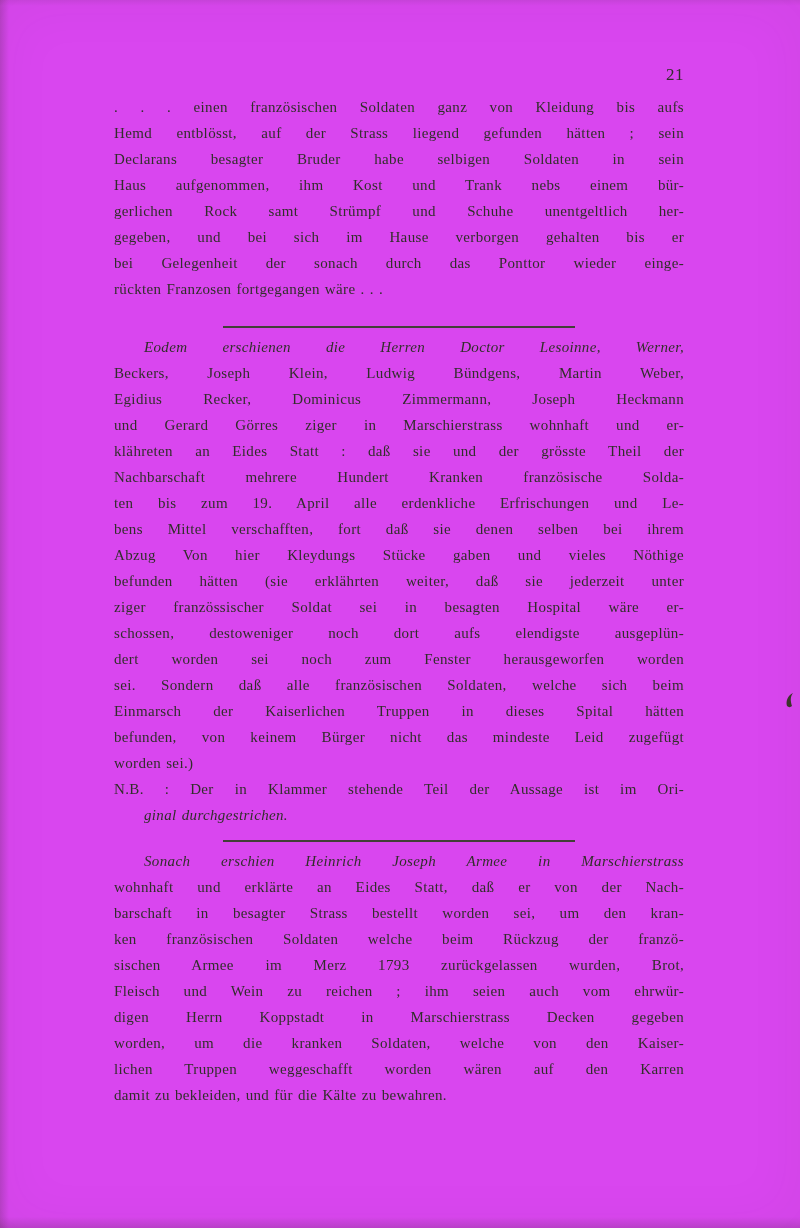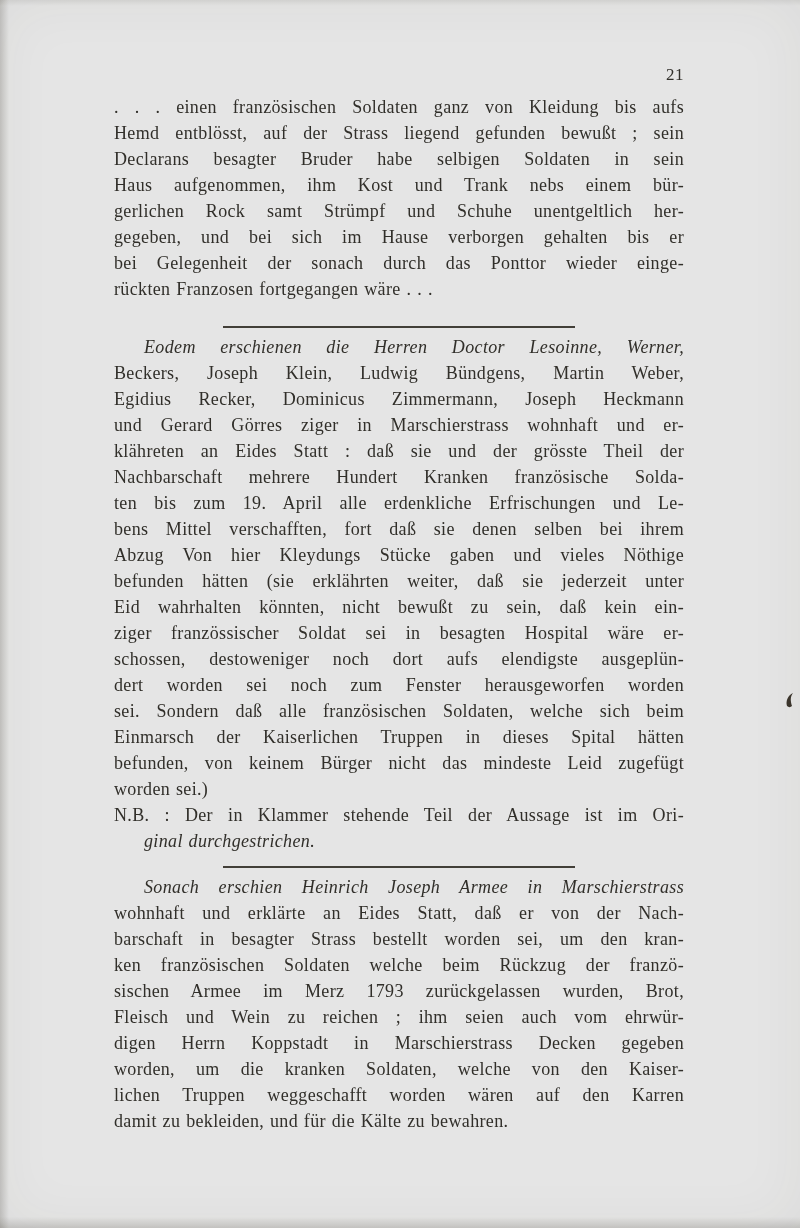--- a/index.html
+++ b/index.html
@@ -4,21 +4,21 @@
 <style>
   html, body {
     margin: 0;
     padding: 0;
     background: #ffffff;
   }
   .page {
     position: relative;
     width: 800px;
     height: 1228px;
-    background: #e5e5e5;
+    background: #d946ef;
     overflow: hidden;
     font-family: "Liberation Serif", serif;
     color: #312f2a;
     box-shadow: inset 0 0 60px rgba(60,55,45,0.05);
   }
   .edge {
     position: absolute;
     pointer-events: none;
   }
   .edge-left {
@@ -37,21 +37,21 @@
     padding: 64px 116px 0 114px;
   }
   .page-number {
     font-size: 17px;
     line-height: 22px;
     text-align: right;
     letter-spacing: 0.5px;
     margin-bottom: 8px;
   }
   .line {
-    font-size: 18px;
+    font-size: 15px;
     line-height: 26px;
     letter-spacing: 0.35px;
     word-spacing: 1px;
     text-align: justify;
     text-align-last: justify;
     white-space: normal;
   }
   .line.last {
     text-align-last: left;
   }
@@ -82,21 +82,21 @@
 <div class="page">
   <div class="edge edge-left"></div>
   <div class="edge edge-bottom"></div>
   <div class="edge edge-top"></div>
 
   <div class="content">
     <div class="page-number">21</div>
 
     <div class="paragraph">
       <div class="line">. . . einen französischen Soldaten ganz von Kleidung bis aufs</div>
-      <div class="line">Hemd entblösst, auf der Strass liegend gefunden bewußt ; sein</div>
+      <div class="line">Hemd entblösst, auf der Strass liegend gefunden hätten ; sein</div>
       <div class="line">Declarans besagter Bruder habe selbigen Soldaten in sein</div>
       <div class="line">Haus aufgenommen, ihm Kost und Trank nebs einem bür-</div>
       <div class="line">gerlichen Rock samt Strümpf und Schuhe unentgeltlich her-</div>
       <div class="line">gegeben, und bei sich im Hause verborgen gehalten bis er</div>
       <div class="line">bei Gelegenheit der sonach durch das Ponttor wieder einge-</div>
       <div class="line last">rückten Franzosen fortgegangen wäre . . .</div>
     </div>
 
     <div class="divider"></div>
 
@@ -104,21 +104,20 @@
       <div class="line indent">Eodem erschienen die Herren Doctor Lesoinne, Werner,</div>
       <div class="line">Beckers, Joseph Klein, Ludwig Bündgens, Martin Weber,</div>
       <div class="line">Egidius Recker, Dominicus Zimmermann, Joseph Heckmann</div>
       <div class="line">und Gerard Görres ziger in Marschierstrass wohnhaft und er-</div>
       <div class="line">klähreten an Eides Statt : daß sie und der grösste Theil der</div>
       <div class="line">Nachbarschaft mehrere Hundert Kranken französische Solda-</div>
       <div class="line">ten bis zum 19. April alle erdenkliche Erfrischungen und Le-</div>
       <div class="line">bens Mittel verschafften, fort daß sie denen selben bei ihrem</div>
       <div class="line">Abzug Von hier Kleydungs Stücke gaben und vieles Nöthige</div>
       <div class="line">befunden hätten (sie erklährten weiter, daß sie jederzeit unter</div>
-      <div class="line">Eid wahrhalten könnten, nicht bewußt zu sein, daß kein ein-</div>
       <div class="line">ziger französsischer Soldat sei in besagten Hospital wäre er-</div>
       <div class="line">schossen, destoweniger noch dort aufs elendigste ausgeplün-</div>
       <div class="line">dert worden sei noch zum Fenster herausgeworfen worden</div>
       <div class="line">sei. Sondern daß alle französischen Soldaten, welche sich beim</div>
       <div class="line">Einmarsch der Kaiserlichen Truppen in dieses Spital hätten</div>
       <div class="line">befunden, von keinem Bürger nicht das mindeste Leid zugefügt</div>
       <div class="line last">worden sei.)</div>
     </div>
 
     <div class="paragraph">

